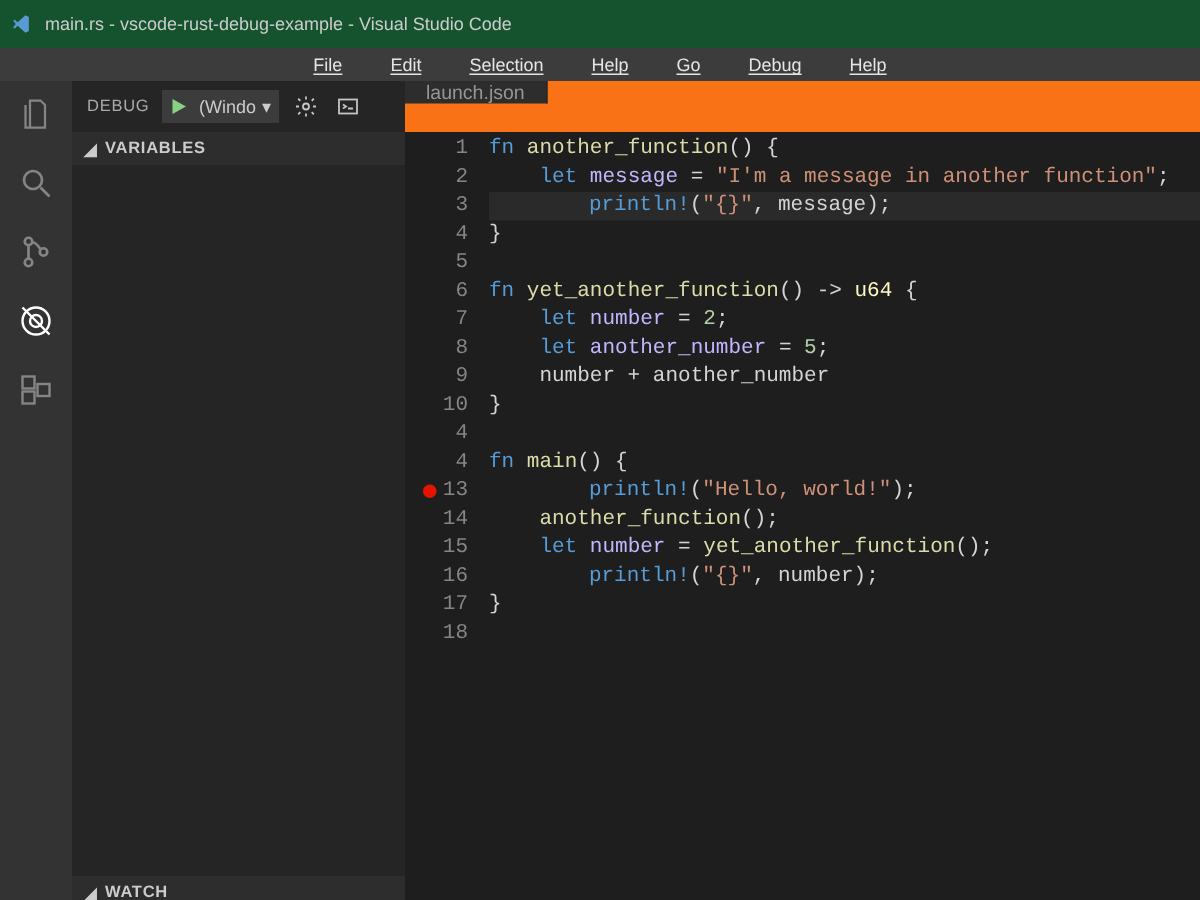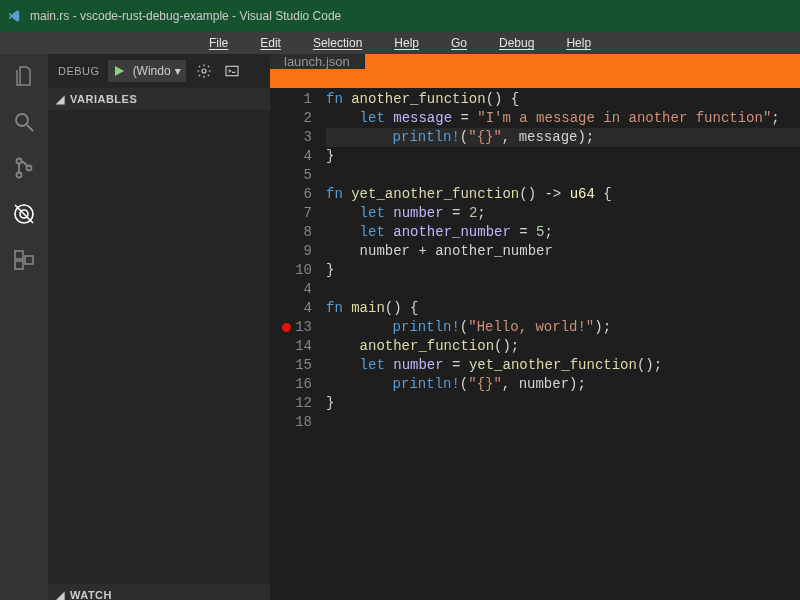--- a/index.html
+++ b/index.html
@@ -331,19 +331,19 @@
           <div class="ln">7</div>
           <div class="ln">8</div>
           <div class="ln">9</div>
           <div class="ln">10</div>
           <div class="ln">4</div>
           <div class="ln">4</div>
           <div class="ln">13<span class="bp"></span></div>
           <div class="ln">14</div>
           <div class="ln">15</div>
           <div class="ln">16</div>
-          <div class="ln">12</div>
+          <div class="ln">17</div>
           <div class="ln">18</div>
         </div>
       <div class="code" id="code"><div class="line"><span class="kw">fn</span> <span class="fn">another_function</span>() {</div><div class="line">    <span class="kw">let</span> <span class="var">message</span> = <span class="str">"I'm a message in another function"</span>;</div><div class="line hl">    <span class="mac">println!</span>(<span class="str">"{}"</span>, message);</div><div class="line">}</div><div class="line"></div><div class="line"><span class="kw">fn</span> <span class="fn">yet_another_function</span>() -&gt; <span class="typ">u64</span> {</div><div class="line">    <span class="kw">let</span> <span class="var">number</span> = <span class="num">2</span>;</div><div class="line">    <span class="kw">let</span> <span class="var">another_number</span> = <span class="num">5</span>;</div><div class="line">    number + another_number</div><div class="line">}</div><div class="line"></div><div class="line"><span class="kw">fn</span> <span class="fn">main</span>() {</div><div class="line">    <span class="mac">println!</span>(<span class="str">"Hello, world!"</span>);</div><div class="line">    <span class="fn">another_function</span>();</div><div class="line">    <span class="kw">let</span> <span class="var">number</span> = <span class="fn">yet_another_function</span>();</div><div class="line">    <span class="mac">println!</span>(<span class="str">"{}"</span>, number);</div><div class="line">}</div><div class="line"></div></div>
     </div>
   </div>
 </div>
 
 </body></html>

